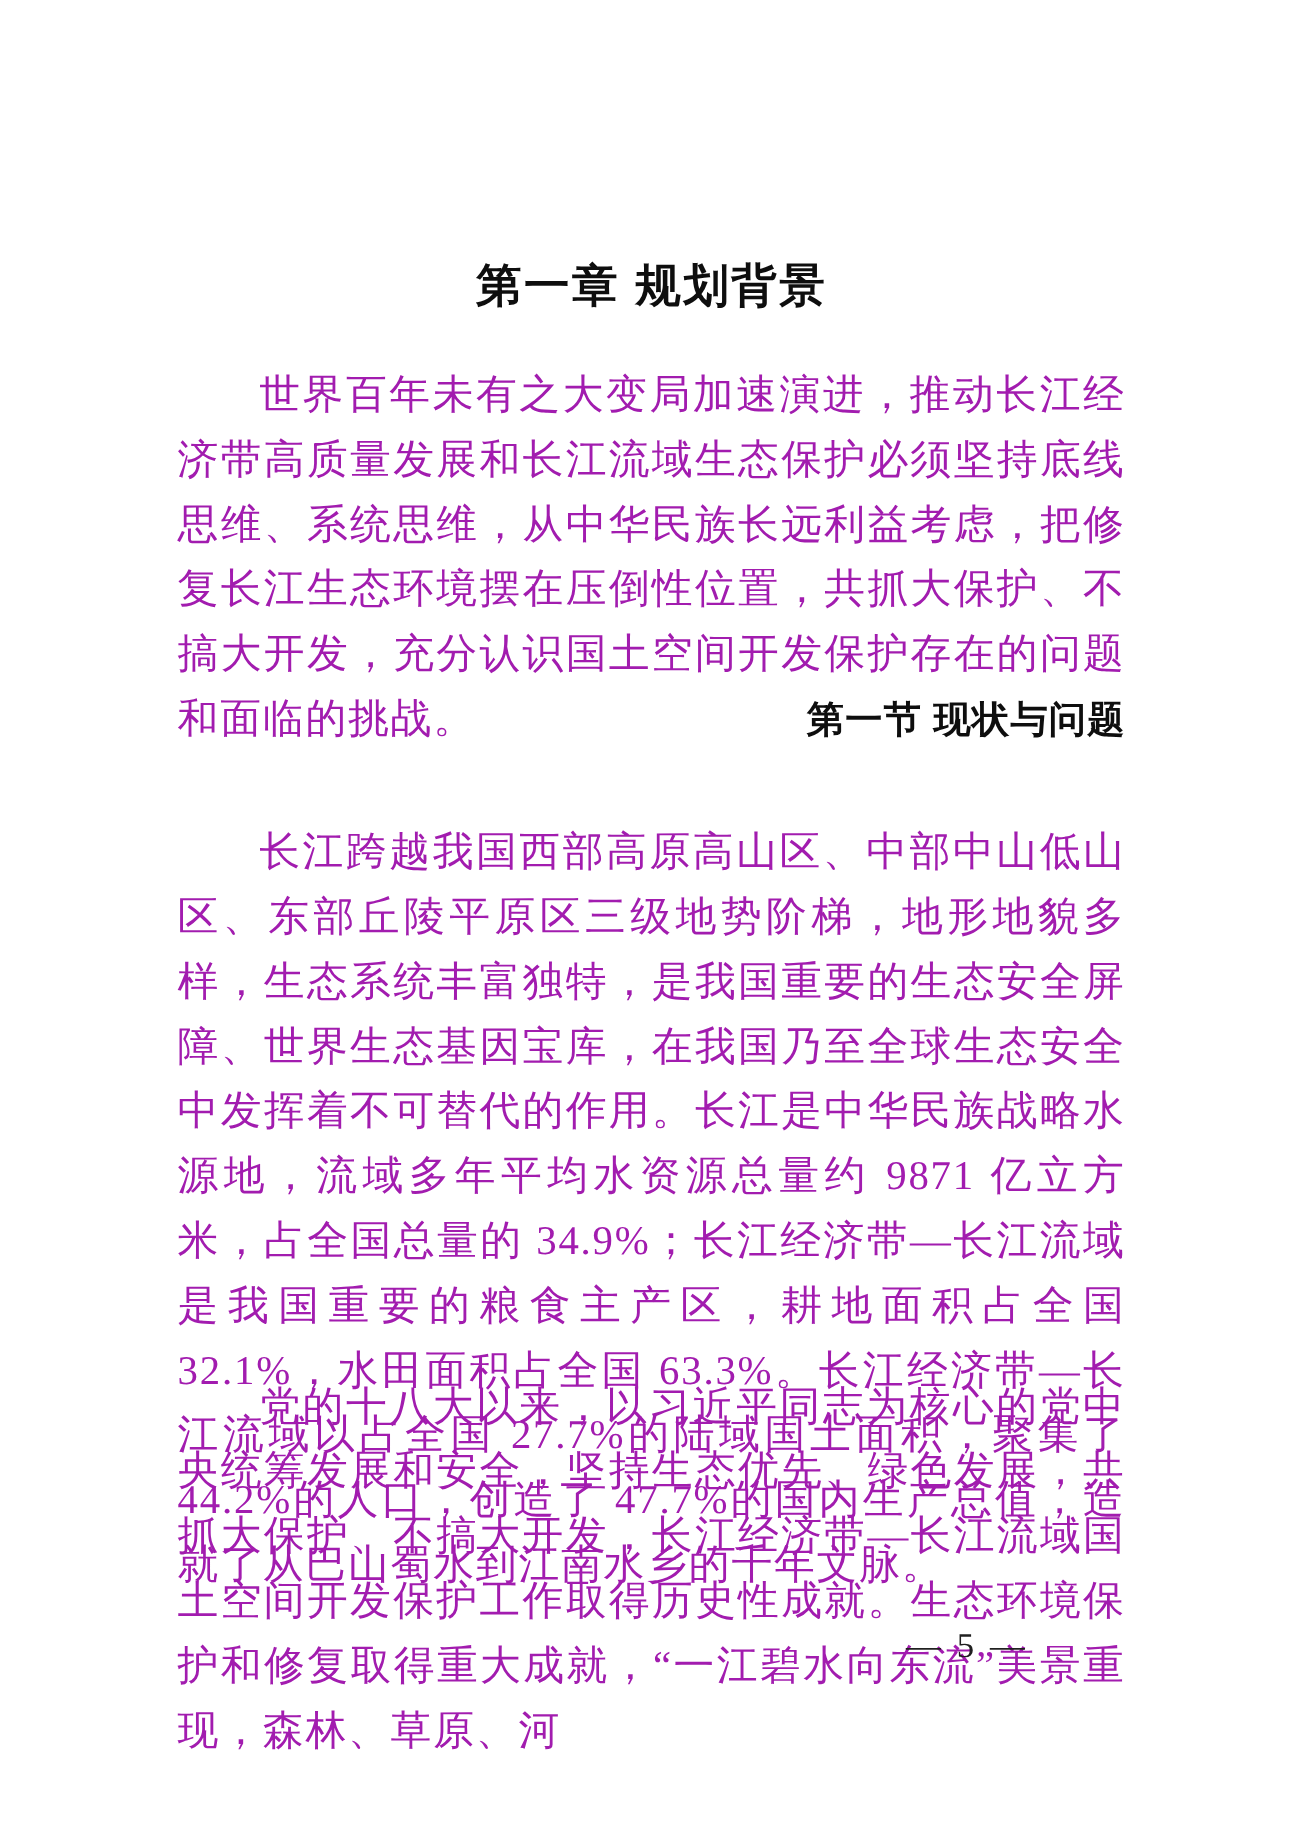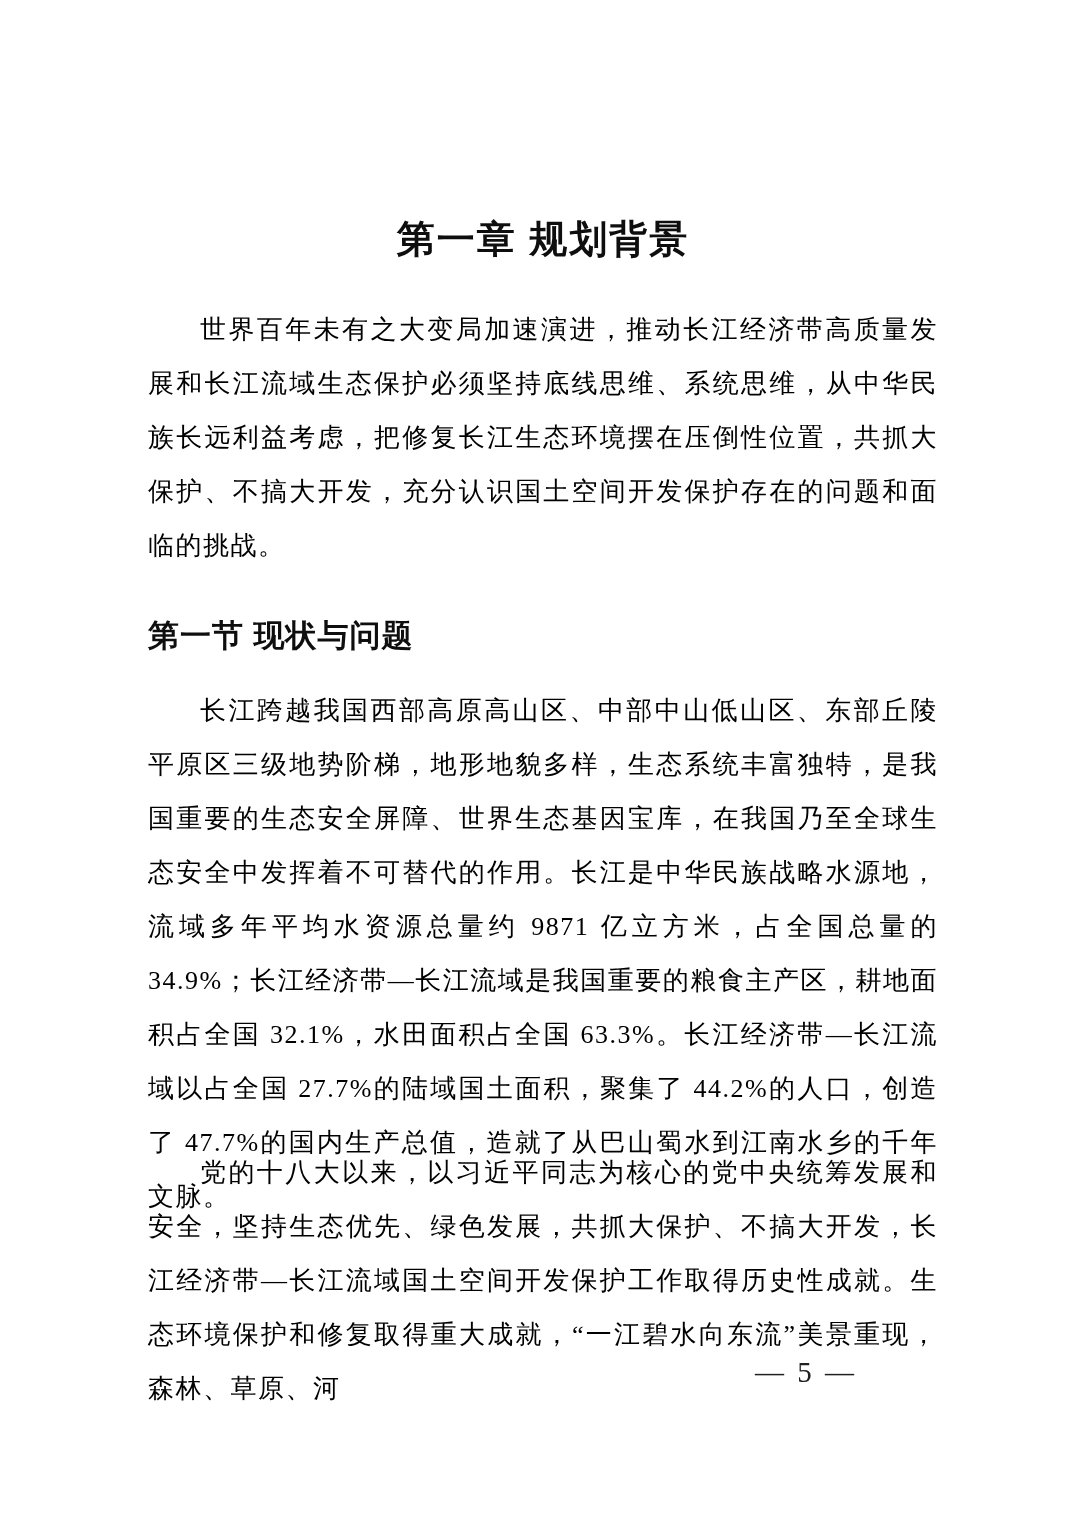--- a/index.html
+++ b/index.html
@@ -25,43 +25,43 @@
     text-align: center;
     font-family: "Liberation Sans", sans-serif;
     font-size: 38px;
     line-height: 46px;
     font-weight: 700;
     color: #0e0e0e;
     letter-spacing: 2px;
   }
   .section-title {
     position: absolute;
-    top: 616px;
+    top: 580px;
     left: 148px;
     width: 790px;
     margin: 0;
-    text-align: left;
+    text-align: right;
     font-family: "Liberation Sans", sans-serif;
     font-size: 31px;
     line-height: 40px;
     font-weight: 700;
     color: #0e0e0e;
     letter-spacing: 1px;
   }
   .body-para {
     position: absolute;
     left: 148px;
     width: 790px;
     margin: 0;
-    font-size: 26px;
+    font-size: 34px;
     line-height: 54px;
     text-align: justify;
     text-indent: 2em;
     letter-spacing: 1.5px;
-    color: #000000;
+    color: #a21caf;
   }
   .para-1 { top: 303px; }
   .para-2 { top: 684px; }
   .para-3 { top: 1146px; }
   .page-number {
     position: absolute;
     top: 1356px;
     right: 159px;
     font-size: 29px;
     letter-spacing: 3px;

